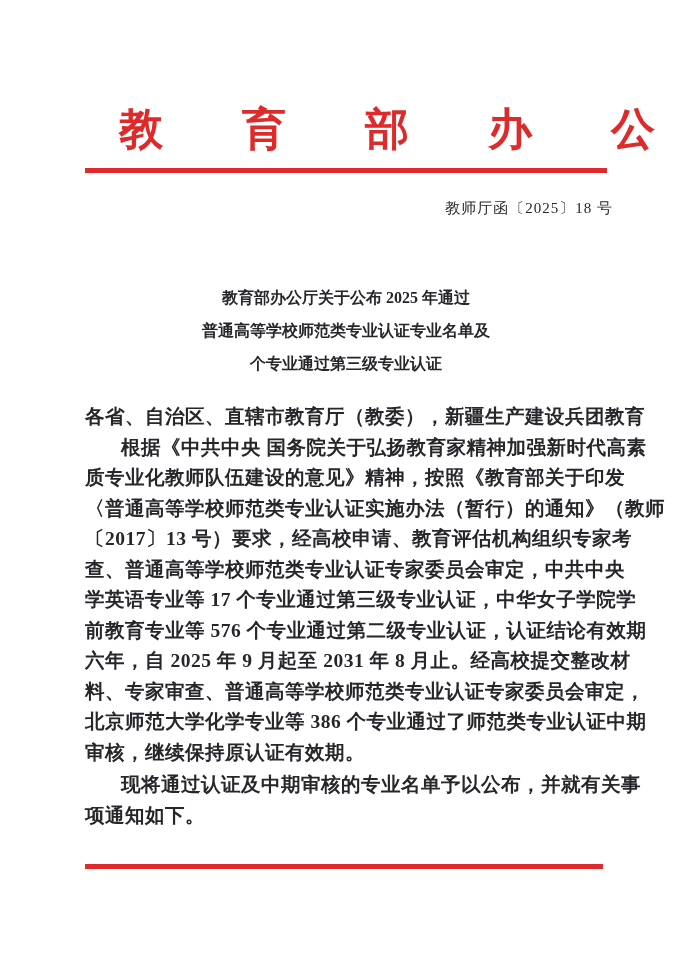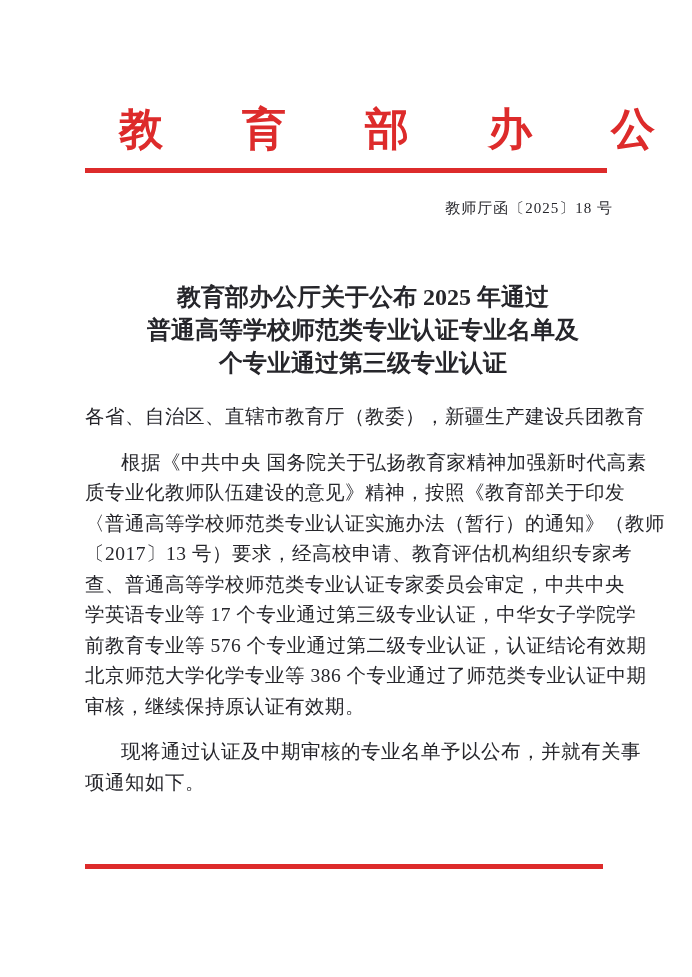--- a/index.html
+++ b/index.html
@@ -51,42 +51,42 @@
     right: 79px;
     font-size: 15px;
     letter-spacing: 1px;
     color: var(--ink);
     white-space: nowrap;
   }
   
   .notice-title {
     position: absolute;
     top: 281px;
-    left: 102px;
+    left: 85px;
     width: 522px;
     text-align: center;
-    font-size: 24px;
+    font-size: 16px;
     font-weight: 700;
     line-height: 33px;
     color: var(--ink);
   }
   
   .doc-body {
     position: absolute;
     top: 402px;
     left: 85px;
     width: 524px;
     font-size: 19.5px;
     line-height: 30.5px;
     letter-spacing: 0.5px;
     color: var(--ink);
   }
   .para { display: block; }
-  .para.indent-first .body-line:first-child { text-indent: 36px; margin-top: 15px; }
-  .body-line { white-space: nowrap; }
+  .para.indent-first .body-line:first-child { text-indent: 36px; }
+  .body-line { white-space: nowrap; font-weight: bold; }
   .para.closing { margin-top: 2px; }
   
   .rule-bottom {
     position: absolute;
     top: 864px;
     left: 85px;
     width: 518px;
     height: 2px;
     border-top: 2px solid var(--red);
     border-bottom: 3px solid var(--red);
@@ -116,20 +116,22 @@
     </div>
 
     <div class="para indent-first">
       <div class="body-line">根据《中共中央 国务院关于弘扬教育家精神加强新时代高素</div>
       <div class="body-line">质专业化教师队伍建设的意见》精神，按照《教育部关于印发</div>
       <div class="body-line">〈普通高等学校师范类专业认证实施办法（暂行）的通知》（教师</div>
       <div class="body-line">〔2017〕13 号）要求，经高校申请、教育评估机构组织专家考</div>
       <div class="body-line">查、普通高等学校师范类专业认证专家委员会审定，中共中央</div>
       <div class="body-line">学英语专业等 17 个专业通过第三级专业认证，中华女子学院学</div>
       <div class="body-line">前教育专业等 576 个专业通过第二级专业认证，认证结论有效期</div>
+      <div class="body-line">六年，自 2025 年 9 月起至 2031 年 8 月止。经高校提交整改材</div>
+      <div class="body-line">料、专家审查、普通高等学校师范类专业认证专家委员会审定，</div>
       <div class="body-line">北京师范大学化学专业等 386 个专业通过了师范类专业认证中期</div>
       <div class="body-line">审核，继续保持原认证有效期。</div>
     </div>
 
     <div class="para indent-first closing">
       <div class="body-line">现将通过认证及中期审核的专业名单予以公布，并就有关事</div>
       <div class="body-line">项通知如下。</div>
     </div>
 
   </div>

